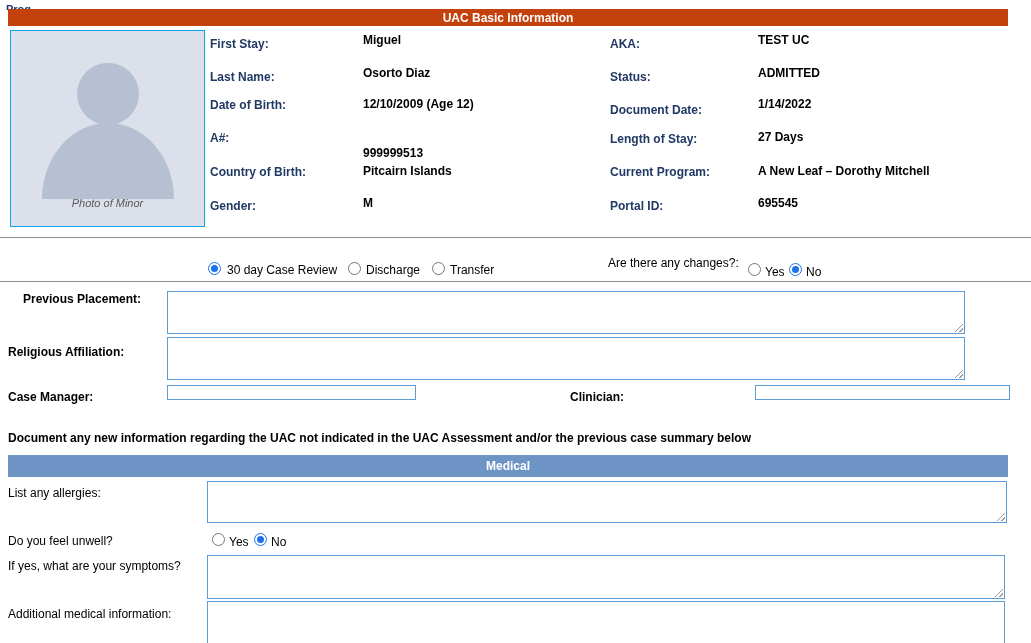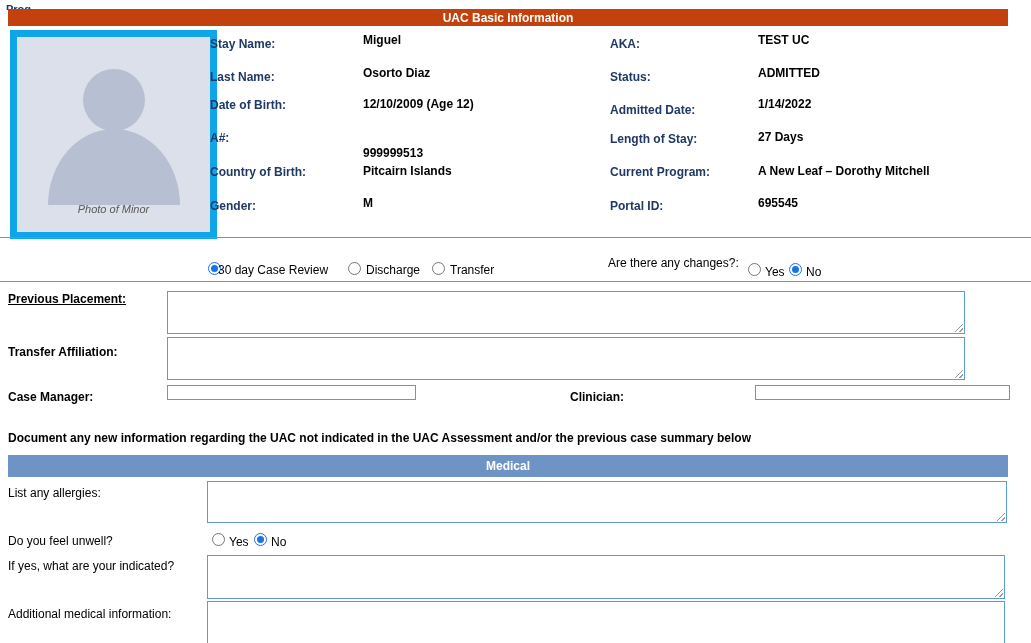--- a/index.html
+++ b/index.html
@@ -16,21 +16,21 @@
   .bar-dark{background:#c2410c;}
   .bar-light{background:#6E94C6;}
   .info-lbl{font-weight:bold;color:#1F3864;white-space:nowrap;}
   .info-val{font-weight:bold;color:#000;white-space:nowrap;}
   .form-lbl{font-weight:bold;color:#000;white-space:nowrap;}
   .plain-lbl{color:#000;white-space:nowrap;}
   .divider{position:absolute;left:0;width:1031px;height:1px;background:#8C8C8C;}
   
   .photo{
     position:absolute;left:10px;top:30px;width:193px;height:195px;
-    background:#DCE0EB;border:7px solid #0ea5e9;overflow:hidden;
+    background:#DCE0EB;border:1px solid #0ea5e9;overflow:hidden;
   }
   .sil-head{position:absolute;left:66px;top:32px;width:62px;height:62px;border-radius:50%;background:#B7BFD3;}
   .sil-body{position:absolute;left:31px;top:92px;width:132px;height:76px;background:#B7BFD3;
     border-radius:50% 50% 0 0 / 100% 100% 0 0;}
   .photo-caption{
     position:absolute;left:0;top:166px;width:100%;text-align:center;
     font-style:italic;color:#595959;font-size:11px;
   }
   
   .radio{
@@ -72,69 +72,69 @@
 <div class="top-frag">Prog</div>
 
 <div class="bar bar-dark" style="left:8px;top:9px;width:1000px;height:17px;">UAC Basic Information</div>
 
 <div class="photo">
   <div class="sil-head"></div>
   <div class="sil-body"></div>
   <div class="photo-caption">Photo of Minor</div>
 </div>
 
-<span class="abs info-lbl" style="left:210px;top:37px;">Stay Name:</span>
+<span class="abs info-lbl" style="left:210px;top:37px;">First Stay:</span>
 <span class="abs info-val" style="left:363px;top:33px;">Miguel</span>
 <span class="abs info-lbl" style="left:210px;top:70px;">Last Name:</span>
 <span class="abs info-val" style="left:363px;top:66px;">Osorto Diaz</span>
 <span class="abs info-lbl" style="left:210px;top:98px;">Date of Birth:</span>
 <span class="abs info-val" style="left:363px;top:97px;">12/10/2009 (Age 12)</span>
 <span class="abs info-lbl" style="left:210px;top:131px;">A#:</span>
 <span class="abs info-val" style="left:363px;top:130px;margin-top:16px;">999999513</span>
 <span class="abs info-lbl" style="left:210px;top:165px;">Country of Birth:</span>
 <span class="abs info-val" style="left:363px;top:164px;">Pitcairn Islands</span>
 <span class="abs info-lbl" style="left:210px;top:199px;">Gender:</span>
 <span class="abs info-val" style="left:363px;top:196px;">M</span>
 
 <span class="abs info-lbl" style="left:610px;top:37px;">AKA:</span>
 <span class="abs info-val" style="left:758px;top:33px;">TEST UC</span>
 <span class="abs info-lbl" style="left:610px;top:70px;">Status:</span>
 <span class="abs info-val" style="left:758px;top:66px;">ADMITTED</span>
-<span class="abs info-lbl" style="left:610px;top:103px;">Admitted Date:</span>
+<span class="abs info-lbl" style="left:610px;top:103px;">Document Date:</span>
 <span class="abs info-val" style="left:758px;top:97px;">1/14/2022</span>
 <span class="abs info-lbl" style="left:610px;top:132px;">Length of Stay:</span>
 <span class="abs info-val" style="left:758px;top:130px;">27 Days</span>
 <span class="abs info-lbl" style="left:610px;top:165px;">Current Program:</span>
 <span class="abs info-val" style="left:758px;top:164px;">A New Leaf – Dorothy Mitchell</span>
 <span class="abs info-lbl" style="left:610px;top:199px;">Portal ID:</span>
 <span class="abs info-val" style="left:758px;top:196px;">695545</span>
 
 <div class="divider" style="top:237px;"></div>
 <div class="divider" style="top:281px;"></div>
 
 <span class="radio on" style="left:208px;top:262px;"></span>
-<span class="radio-lbl" style="left:218px;top:263px;">30 day Case Review</span>
+<span class="radio-lbl" style="left:227px;top:263px;">30 day Case Review</span>
 <span class="radio" style="left:348px;top:262px;"></span>
 <span class="radio-lbl" style="left:366px;top:263px;text-align:right;">Discharge</span>
 <span class="radio" style="left:432px;top:262px;"></span>
 <span class="radio-lbl" style="left:450px;top:263px;">Transfer</span>
 
 <span class="abs plain-lbl" style="left:608px;top:256px;">Are there any changes?:</span>
 <span class="radio" style="left:748px;top:263px;"></span>
 <span class="radio-lbl" style="left:765px;top:265px;">Yes</span>
 <span class="radio on" style="left:789px;top:263px;"></span>
 <span class="radio-lbl" style="left:806px;top:265px;">No</span>
 
-<span class="abs form-lbl" style="left:8px;top:292px;text-decoration:underline;">Previous Placement:</span>
+<span class="abs form-lbl" style="left:23px;top:292px;">Previous Placement:</span>
 <div class="ta-wrap" style="left:167px;top:291px;width:798px;height:43px;">
   <textarea style=""></textarea>
   <span class="grip"></span>
 </div>
 
-<span class="abs form-lbl" style="left:8px;top:345px;">Transfer Affiliation:</span>
+<span class="abs form-lbl" style="left:8px;top:345px;">Religious Affiliation:</span>
 <div class="ta-wrap" style="left:167px;top:337px;width:798px;height:43px;">
   <textarea style=""></textarea>
   <span class="grip"></span>
 </div>
 
 <span class="abs form-lbl" style="left:8px;top:390px;">Case Manager:</span>
 <input class="ti" style="left: 167px; top: 385px; width: 249px;" value="">
 <span class="abs form-lbl" style="left:570px;top:390px;">Clinician:</span>
 <input class="ti" style="left: 755px; top: 385px; width: 255px;" value="">
 
@@ -147,21 +147,21 @@
   <textarea style=""></textarea>
   <span class="grip"></span>
 </div>
 
 <span class="abs plain-lbl" style="left:8px;top:534px;text-align:center;">Do you feel unwell?</span>
 <span class="radio" style="left:212px;top:533px;"></span>
 <span class="radio-lbl" style="left:229px;top:535px;">Yes</span>
 <span class="radio on" style="left:254px;top:533px;"></span>
 <span class="radio-lbl" style="left:271px;top:535px;">No</span>
 
-<span class="abs plain-lbl" style="left:8px;top:559px;">If yes, what are your indicated?</span>
+<span class="abs plain-lbl" style="left:8px;top:559px;">If yes, what are your symptoms?</span>
 <div class="ta-wrap" style="left:207px;top:555px;width:798px;height:44px;">
   <textarea style=""></textarea>
   <span class="grip"></span>
 </div>
 
 <span class="abs plain-lbl" style="left:8px;top:607px;">Additional medical information:</span>
 <div class="ta-wrap" style="left:207px;top:601px;width:798px;height:70px;">
   <textarea style=""></textarea>
   
 </div>

